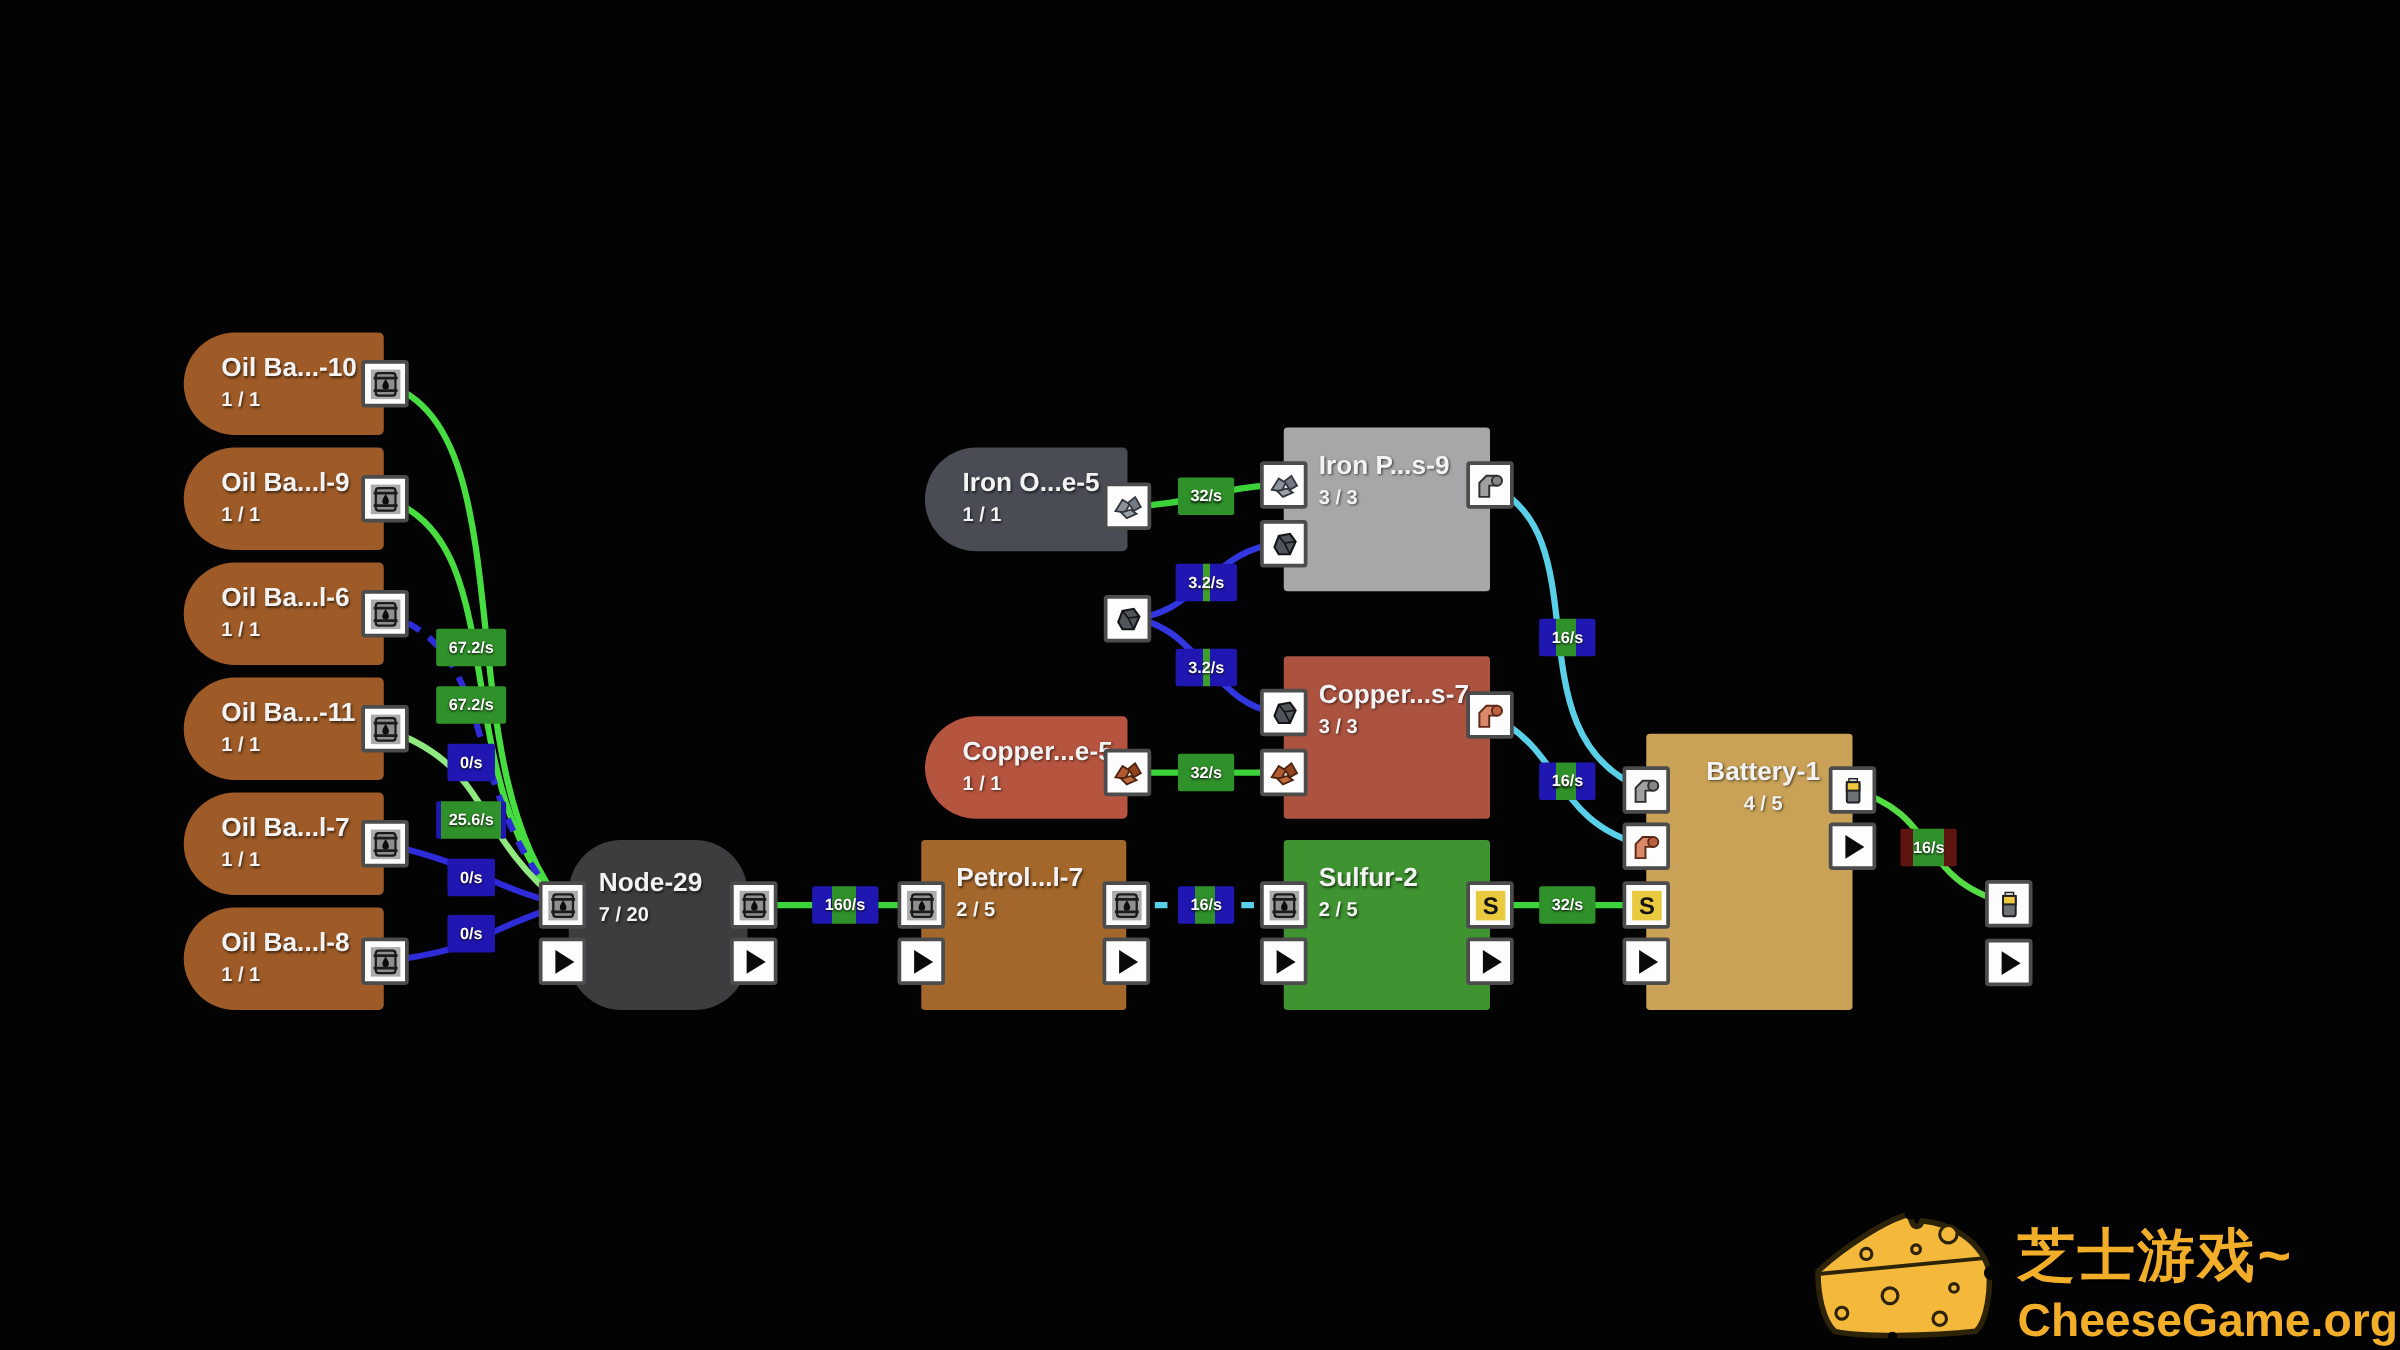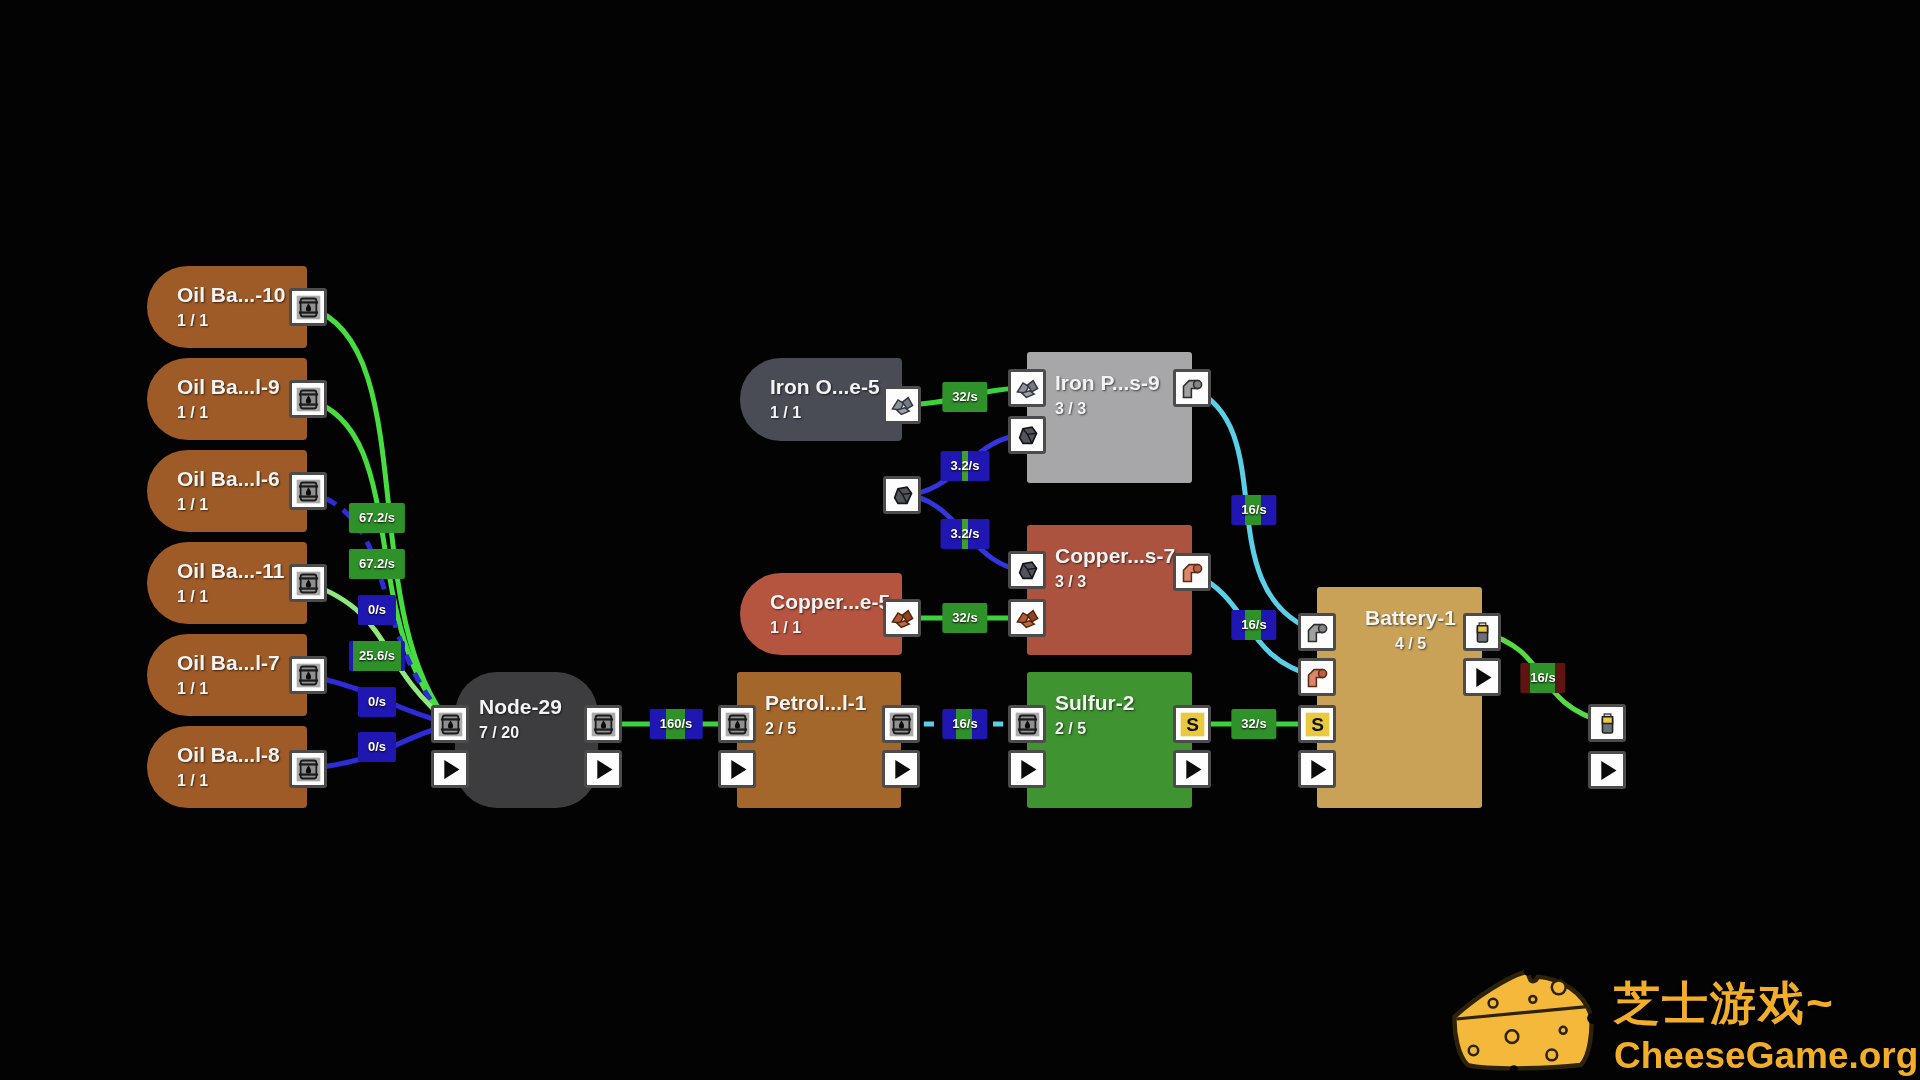--- a/index.html
+++ b/index.html
@@ -101,36 +101,36 @@
     </div>
     <div class="node source" style="left: 147px; top: 726px; width: 160px; height: 82px; background: rgb(158, 91, 39);">
       <span class="title">Oil Ba...l-8</span>
       <span class="count">1 / 1</span>
     </div>
     <div class="node hub" style="left: 455px; top: 672px; width: 143px; height: 136px; background: rgb(61, 61, 63);">
       <span class="title">Node-29</span>
       <span class="count">7 / 20</span>
     </div>
     <div class="node plant" style="left: 737px; top: 672px; width: 164px; height: 136px; background: rgb(163, 102, 43);">
-      <span class="title">Petrol...l-1</span>
+      <span class="title">Petrol...l-7</span>
       <span class="count">2 / 5</span>
     </div>
     <div class="node plant" style="left: 1027px; top: 672px; width: 165px; height: 136px; background: rgb(63, 147, 48);">
       <span class="title">Sulfur-2</span>
       <span class="count">2 / 5</span>
     </div>
     <div class="node plant" style="left: 1317px; top: 587px; width: 165px; height: 221px; background: rgb(201, 162, 87); text-align: center;">
       <span class="title">Battery-1</span>
       <span class="count">4 / 5</span>
     </div>
     <div class="node source" style="left: 740px; top: 358px; width: 162px; height: 83px; background: rgb(74, 76, 85);">
       <span class="title">Iron O...e-5</span>
       <span class="count">1 / 1</span>
     </div>
-    <div class="node plant" style="left: 1027px; top: 352px; width: 165px; height: 131px; background: rgb(167, 167, 169);">
+    <div class="node plant" style="left: 1027px; top: 342px; width: 165px; height: 131px; background: rgb(167, 167, 169);">
       <span class="title">Iron P...s-9</span>
       <span class="count">3 / 3</span>
     </div>
     <div class="node source" style="left: 740px; top: 573px; width: 162px; height: 82px; background: rgb(181, 84, 63);">
       <span class="title">Copper...e-5</span>
       <span class="count">1 / 1</span>
     </div>
     <div class="node plant" style="left: 1027px; top: 525px; width: 165px; height: 130px; background: rgb(172, 83, 64);">
       <span class="title">Copper...s-7</span>
       <span class="count">3 / 3</span>

